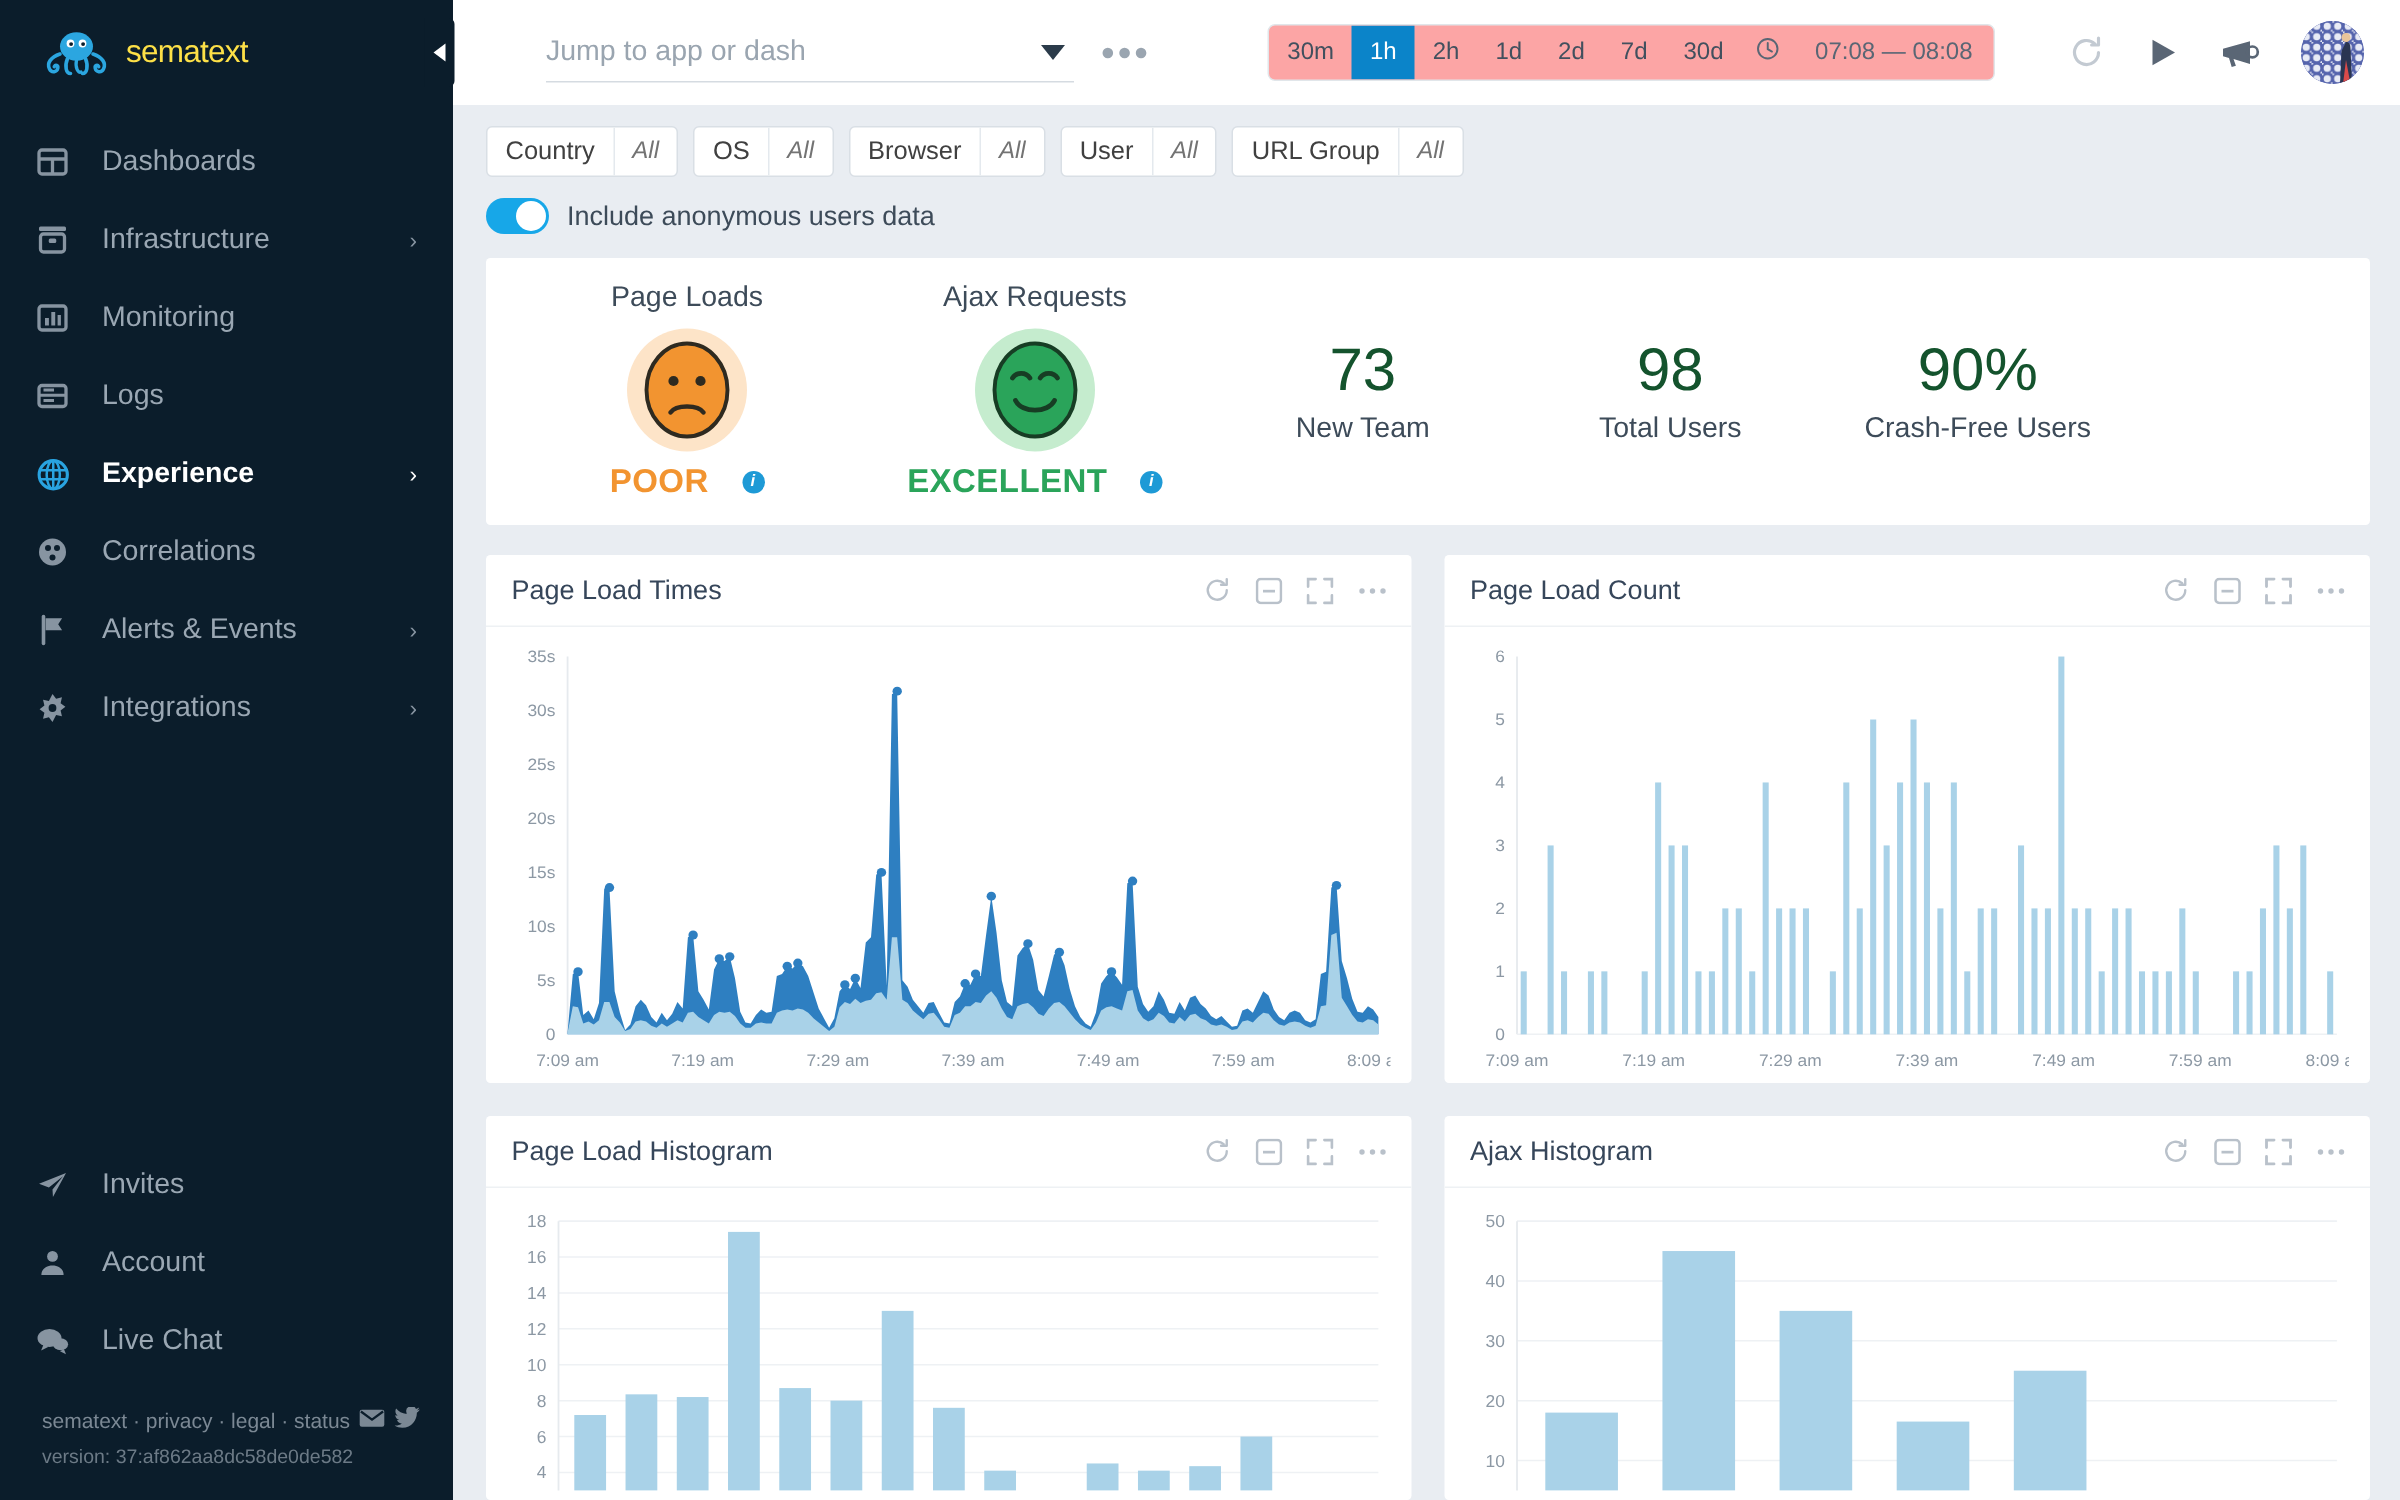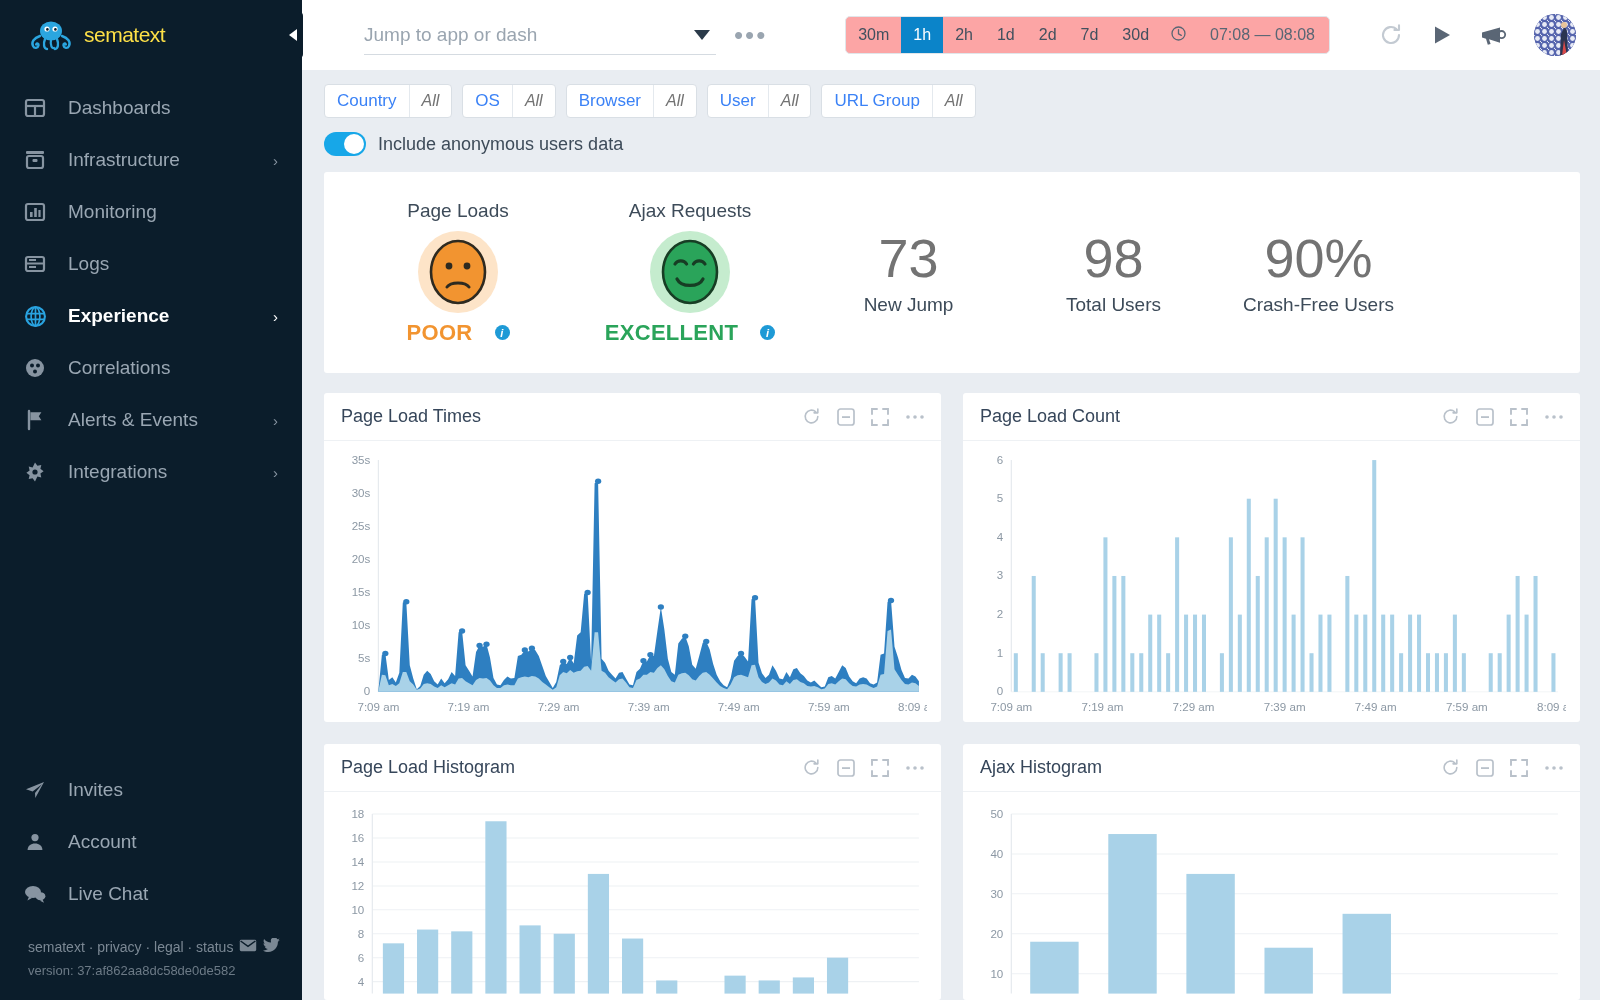--- a/index.html
+++ b/index.html
@@ -83,45 +83,45 @@
     background: #4a5aa8; cursor: pointer;
   }
 
   
   .filterbar { padding: 14px 20px 0 22px; flex: none; }
   .chips { display: flex; gap: 10px; }
   .chip {
     display: flex; border: 1px solid #d9dfe5; border-radius: 4px; background: #fff;
     height: 34px; overflow: hidden; cursor: pointer;
   }
-  .chip .k { padding: 0 12px; display: flex; align-items: center; font-size: 17px; color: #3b82f6; border-radius: 15px; }
+  .chip .k { padding: 0 12px; display: flex; align-items: center; font-size: 17px; color: #404040; border-radius: 15px; }
   .chip .v {
     padding: 0 12px; display: flex; align-items: center; font-size: 16px; color: #737373;
     font-style: italic; border-left: 1px solid #e4e9ee;
   }
   .togrow { display: flex; align-items: center; gap: 12px; margin-top: 14px; }
   .toggle {
     width: 42px; height: 24px; border-radius: 12px; background: #17a7e8;
     position: relative; cursor: pointer; flex: none;
   }
   .toggle .knob { position: absolute; top: 2px; right: 2px; width: 20px; height: 20px; border-radius: 50%; background: #fff; }
   .togrow .tl { font-size: 18px; color: #3d4b59; }
 
   
   .kpi {
     margin: 16px 20px 0 22px; background: #fff; border-radius: 3px;
-    height: 201px; display: flex; align-items: center; flex: none;
+    height: 178px; display: flex; align-items: center; flex: none;
   }
   .face-col { width: 232px; text-align: center; }
   .face-col .ttl { font-size: 19px; color: #3d4b59; margin-bottom: 8px; }
   .face-wrap { display: flex; justify-content: center; }
   .face-col .verdict { margin-top: 6px; font-size: 22px; font-weight: 700; letter-spacing: .3px; display: flex; align-items: center; justify-content: center; gap: 22px; }
   .info-dot { width: 15px; height: 15px; border-radius: 50%; background: #1e9ad6; color: #fff; font-size: 11px; font-weight: 700; display: inline-flex; align-items: center; justify-content: center; font-style: italic; }
   .num-col { width: 205px; text-align: center; }
-  .num-col .n { font-size: 54px; color: #737373; font-weight: 400; line-height: 1.1; }
+  .num-col .n { font-size: 40px; color: #14532d; font-weight: 400; line-height: 1.1; }
   .num-col .l { font-size: 19px; color: #3d4b59; margin-top: 6px; }
   .kpi-pad { width: 18px; }
 
   
   .grid {
     margin: 20px 20px 0 22px; display: grid; grid-template-columns: 1fr 1fr;
     gap: 22px; flex: 1; min-height: 0;
   }
   .card { background: #fff; border-radius: 3px; display: flex; flex-direction: column; overflow: hidden; }
   .card-hd {
@@ -434,21 +434,21 @@
             <path d="M29 49c4.2 8.6 21.8 8.6 26 0" stroke="#173d24" stroke-width="3.2" fill="none" stroke-linecap="round"></path>
           </svg>
         </div>
         <div class="verdict" style="color:#2aa45a">
           <span>EXCELLENT</span>
           <span class="info-dot">i</span>
         </div>
       </div>
       <div class="num-col">
         <div class="n">73</div>
-        <div class="l">New Jump</div>
+        <div class="l">New Team</div>
       </div>
       <div class="num-col">
         <div class="n">98</div>
         <div class="l">Total Users</div>
       </div>
       <div class="num-col">
         <div class="n">90%</div>
         <div class="l">Crash-Free Users</div>
       </div>
     </section>

